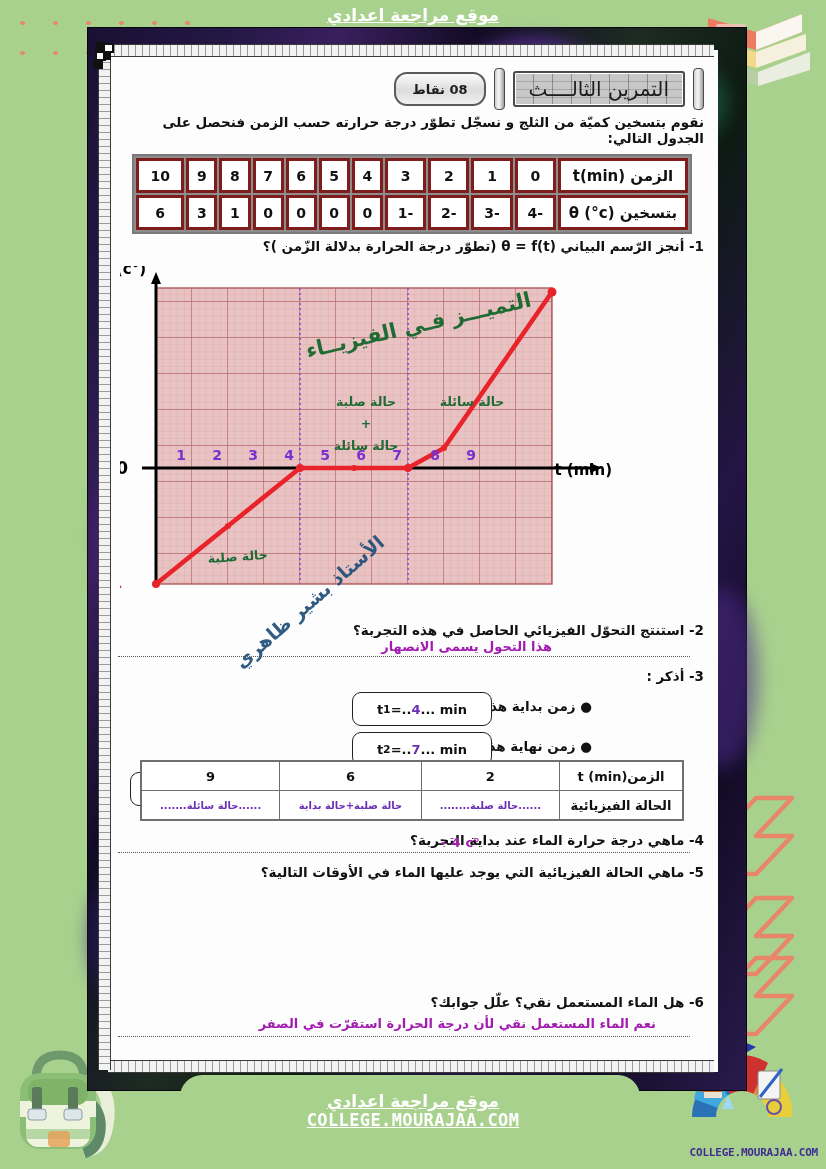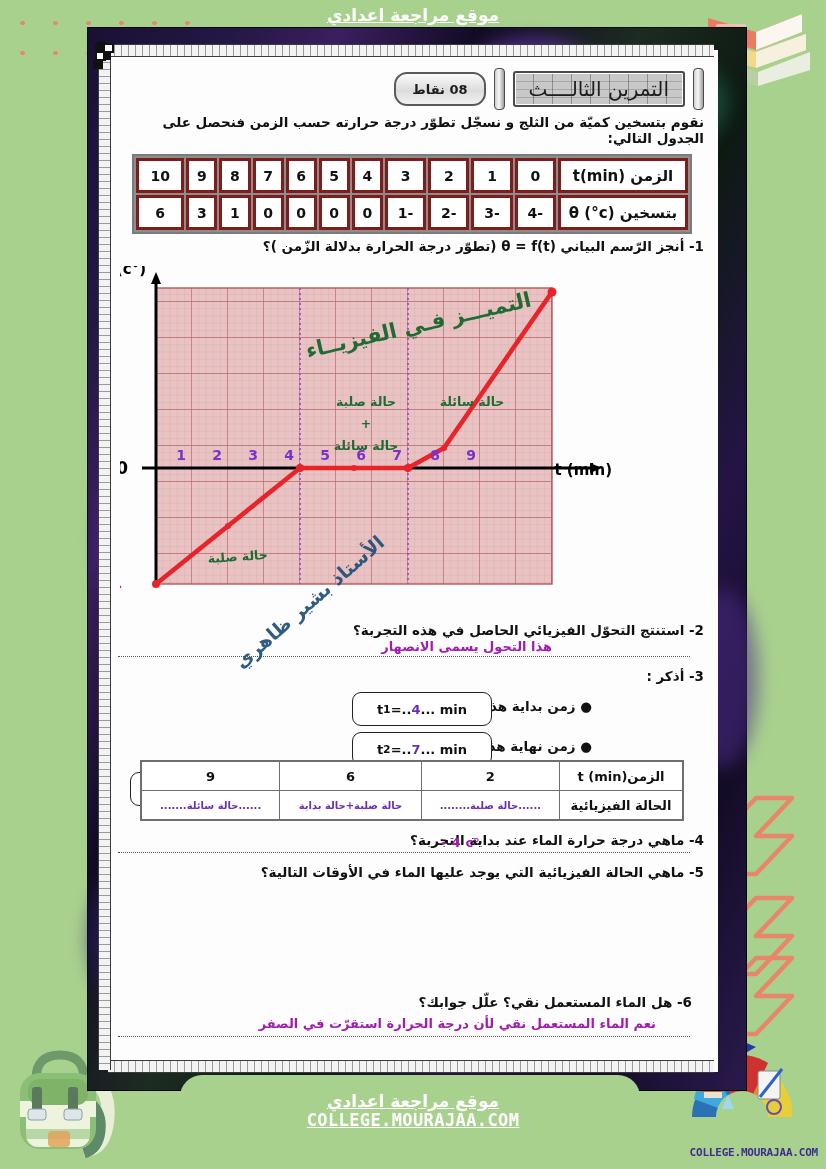--- a/index.html
+++ b/index.html
@@ -385,21 +385,21 @@
       </tr>
       <tr>
         <td class="hdr">الحالة الفيزيائية</td>
         <td class="ans">......حالة صلبة........</td>
         <td class="ans">حالة صلبة+حالة بداية</td>
         <td class="ans">......حالة سائلة.......</td>
       </tr>
     </tbody>
   </table>
 
-  <div class="qline ar" style="right:20px;top:938px;width:520px;">6- هل الماء المستعمل نقي؟ علّل جوابك؟</div>
+  <div class="qline ar" style="right:8px;top:938px;width:520px;">6- هل الماء المستعمل نقي؟ علّل جوابك؟</div>
   <div class="dotline" style="left:6px;top:980px;width:572px;"></div>
   <div class="handans" style="right:56px;top:960px;">نعم الماء المستعمل نقي لأن درجة الحرارة استقرّت في الصفر</div>
 
   <div id="signature" class="ar">الأستاذ بشير ظاهري</div>
 </div>
 
 <div class="abs" id="footer-plate"></div>
 <div class="abs banner-txt" id="footer-banner">
   <div class="banner-ar ar">موقع مراجعة اعدادي</div>
   <div class="banner-en">COLLEGE.MOURAJAA.COM</div>

